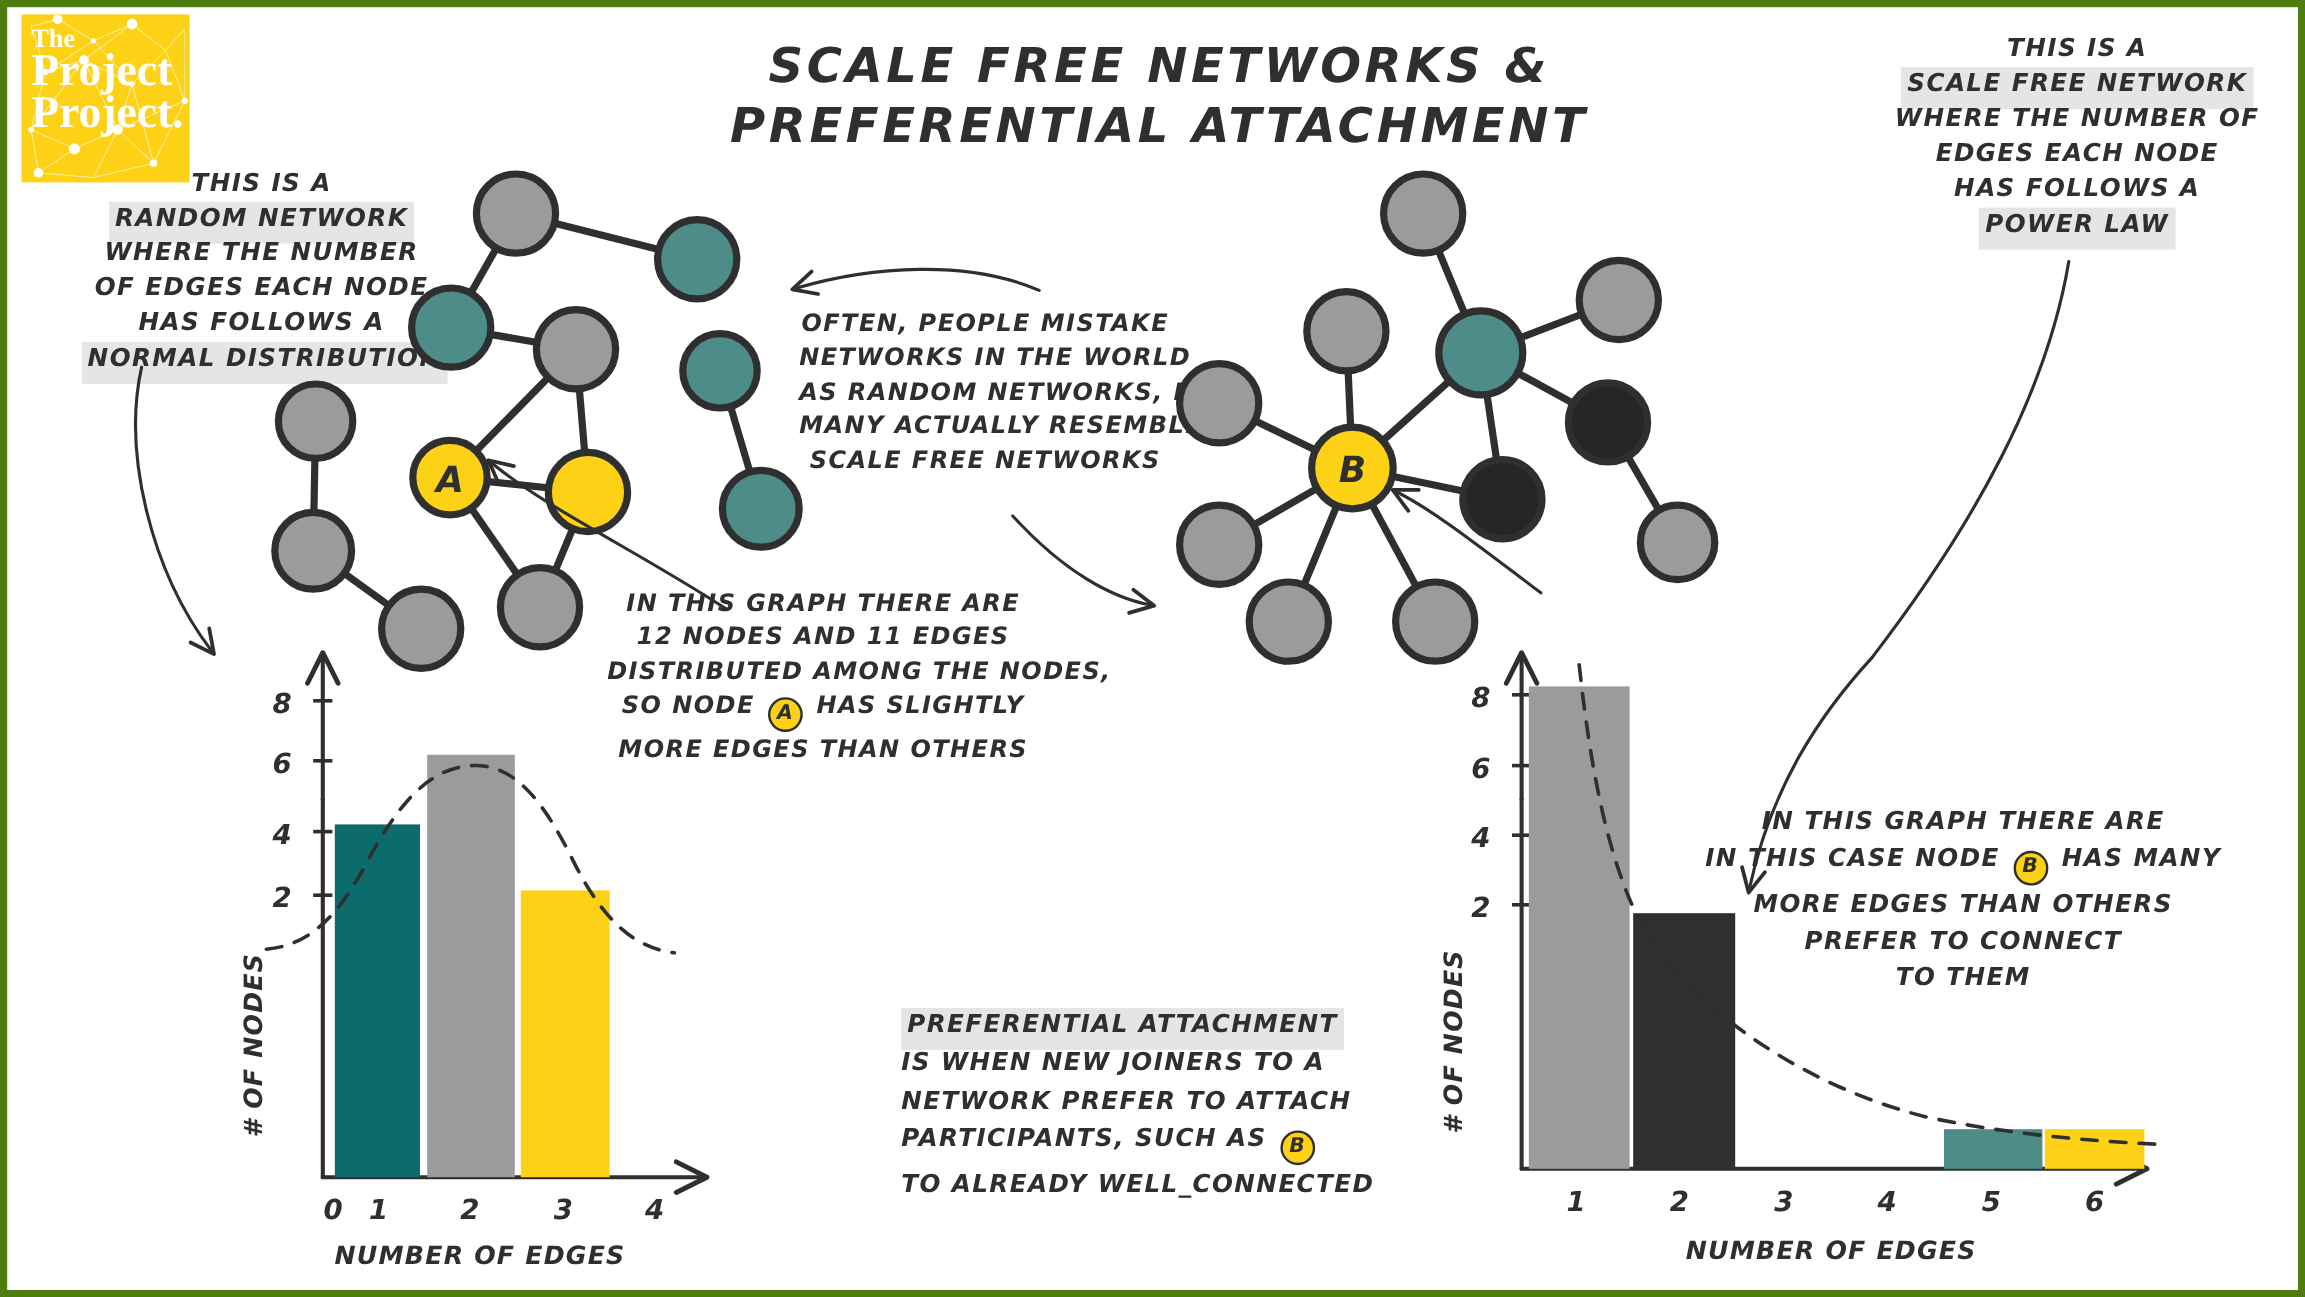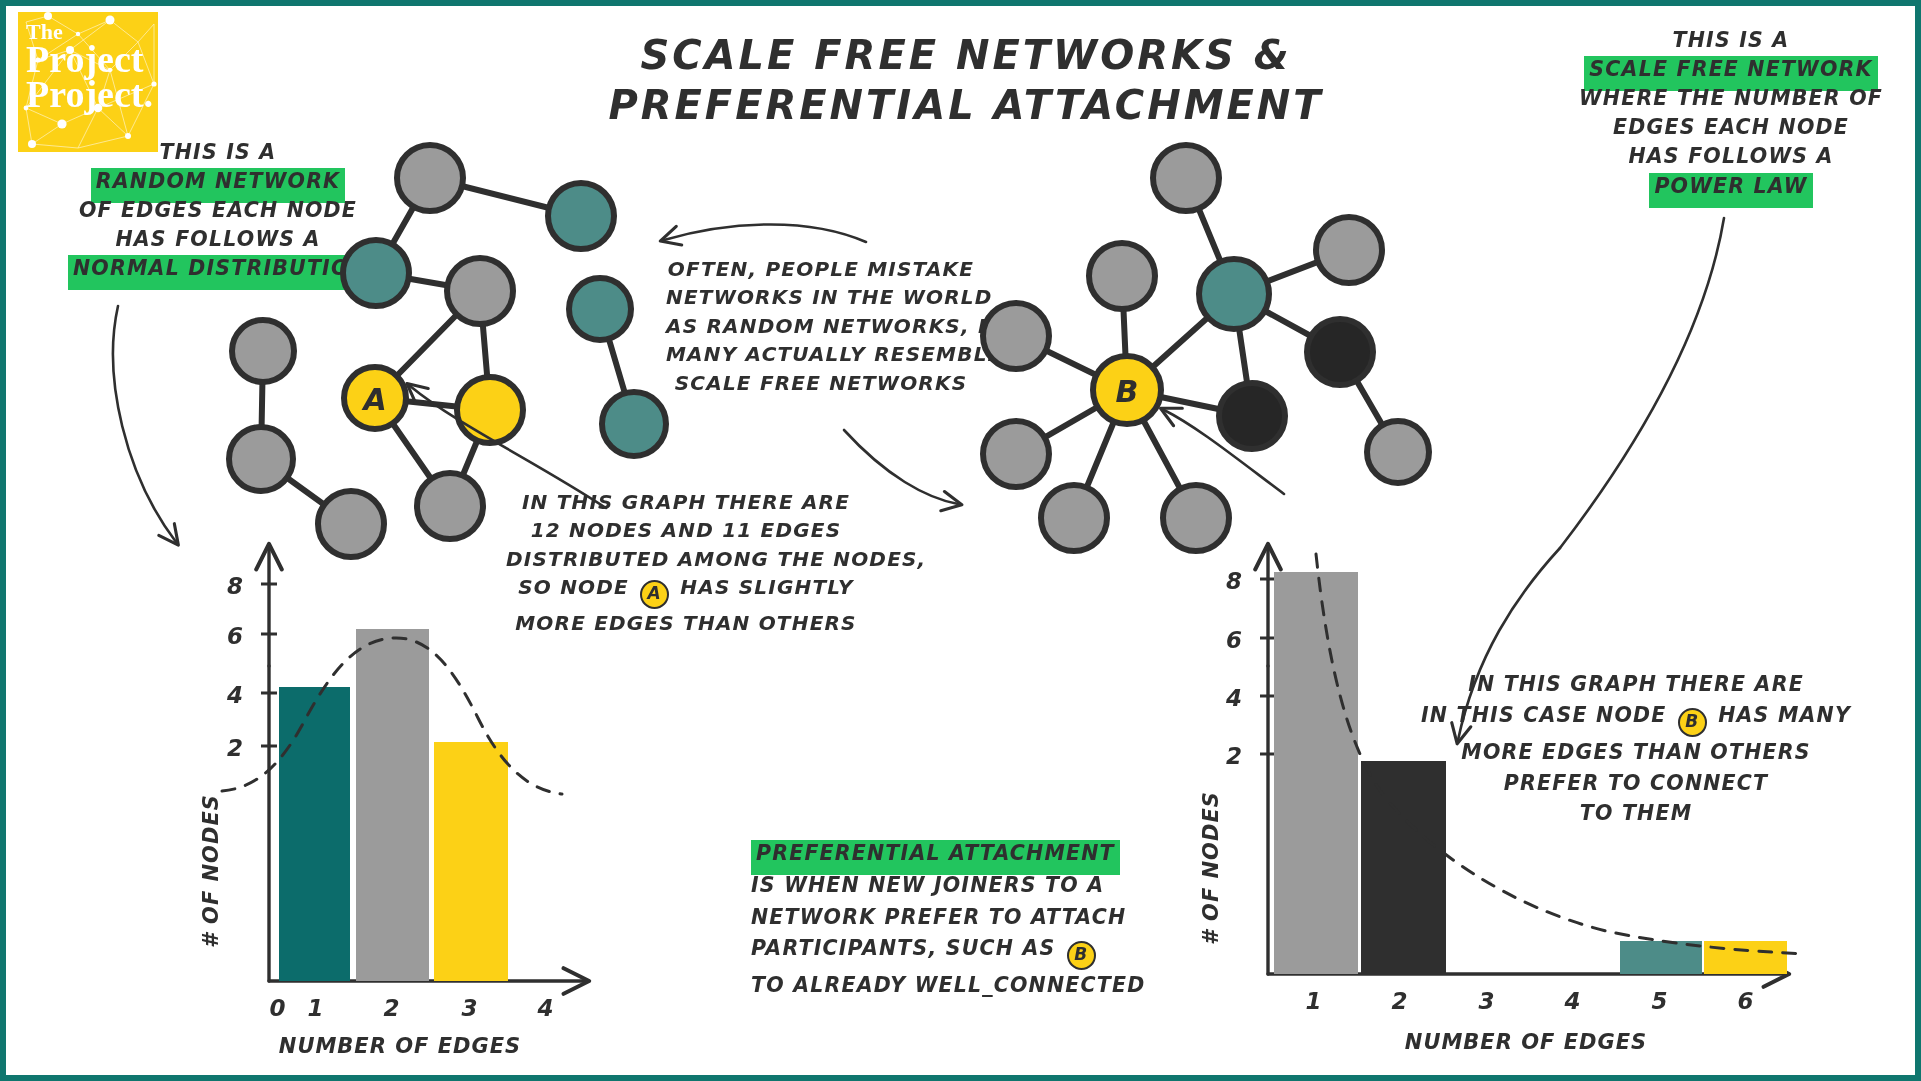--- a/index.html
+++ b/index.html
@@ -2,21 +2,21 @@
 <html><head>
 <meta charset="utf-8">
 <style>
   html,body{margin:0;padding:0;background:#2b2b2b;}
   body{font-family:"DejaVu Sans",sans-serif;}
   #page{
     position:relative;
     width:1921px;height:1081px;
     background:#ffffff;
     overflow:hidden;
-    border:6px solid #0f766e;
+    border:6px solid #4d7c0f;
     box-sizing:border-box;
   }
   .hand{
     font-family:"DejaVu Sans",sans-serif;
     font-weight:700;
     font-style:italic;
     color:#2f2f2f;
     letter-spacing:1.2px;
     text-transform:uppercase;
   }
@@ -38,21 +38,21 @@
 
   
   #title{
     position:absolute;left:560px;top:24px;width:800px;text-align:center;
     font-size:40px;line-height:1.25;letter-spacing:3px;
   }
 
   
   .ann{position:absolute;font-size:20.5px;line-height:1.42;}
   .ann .ln{white-space:nowrap;}
-  .hl{background:#22c55e;padding:1px 5px 10px 5px;box-decoration-break:clone;}
+  .hl{background:#e5e5e5;padding:1px 5px 10px 5px;box-decoration-break:clone;}
   .node-chip{
     display:inline-block;width:25px;height:25px;border-radius:50%;
     background:#fcd116;border:2.5px solid #2f2f2f;
     text-align:center;line-height:22px;font-size:17px;
     vertical-align:-5px;margin:0 3px;
   }
 
   #ann-left{left:62px;top:132px;width:300px;text-align:center;}
   #ann-right{left:1540px;top:20px;width:370px;text-align:center;}
   #ann-center{left:660px;top:249px;width:310px;text-align:center;font-size:20px;}
@@ -109,20 +109,21 @@
   </div>
 
   <div id="title" class="hand">
     <div>SCALE FREE NETWORKS &amp;</div>
     <div>PREFERENTIAL ATTACHMENT</div>
   </div>
 
   <div id="ann-left" class="ann hand">
     <div class="ln">THIS IS A</div>
     <div class="ln"><span class="hl">RANDOM NETWORK</span></div>
+    <div class="ln">WHERE THE NUMBER</div>
     <div class="ln">OF EDGES EACH NODE</div>
     <div class="ln">HAS FOLLOWS A</div>
     <div class="ln"><span class="hl">NORMAL DISTRIBUTION</span></div>
   </div>
 
   <div id="ann-right" class="ann hand">
     <div class="ln">THIS IS A</div>
     <div class="ln"><span class="hl">SCALE FREE NETWORK</span></div>
     <div class="ln">WHERE THE NUMBER OF</div>
     <div class="ln">EDGES EACH NODE</div>

